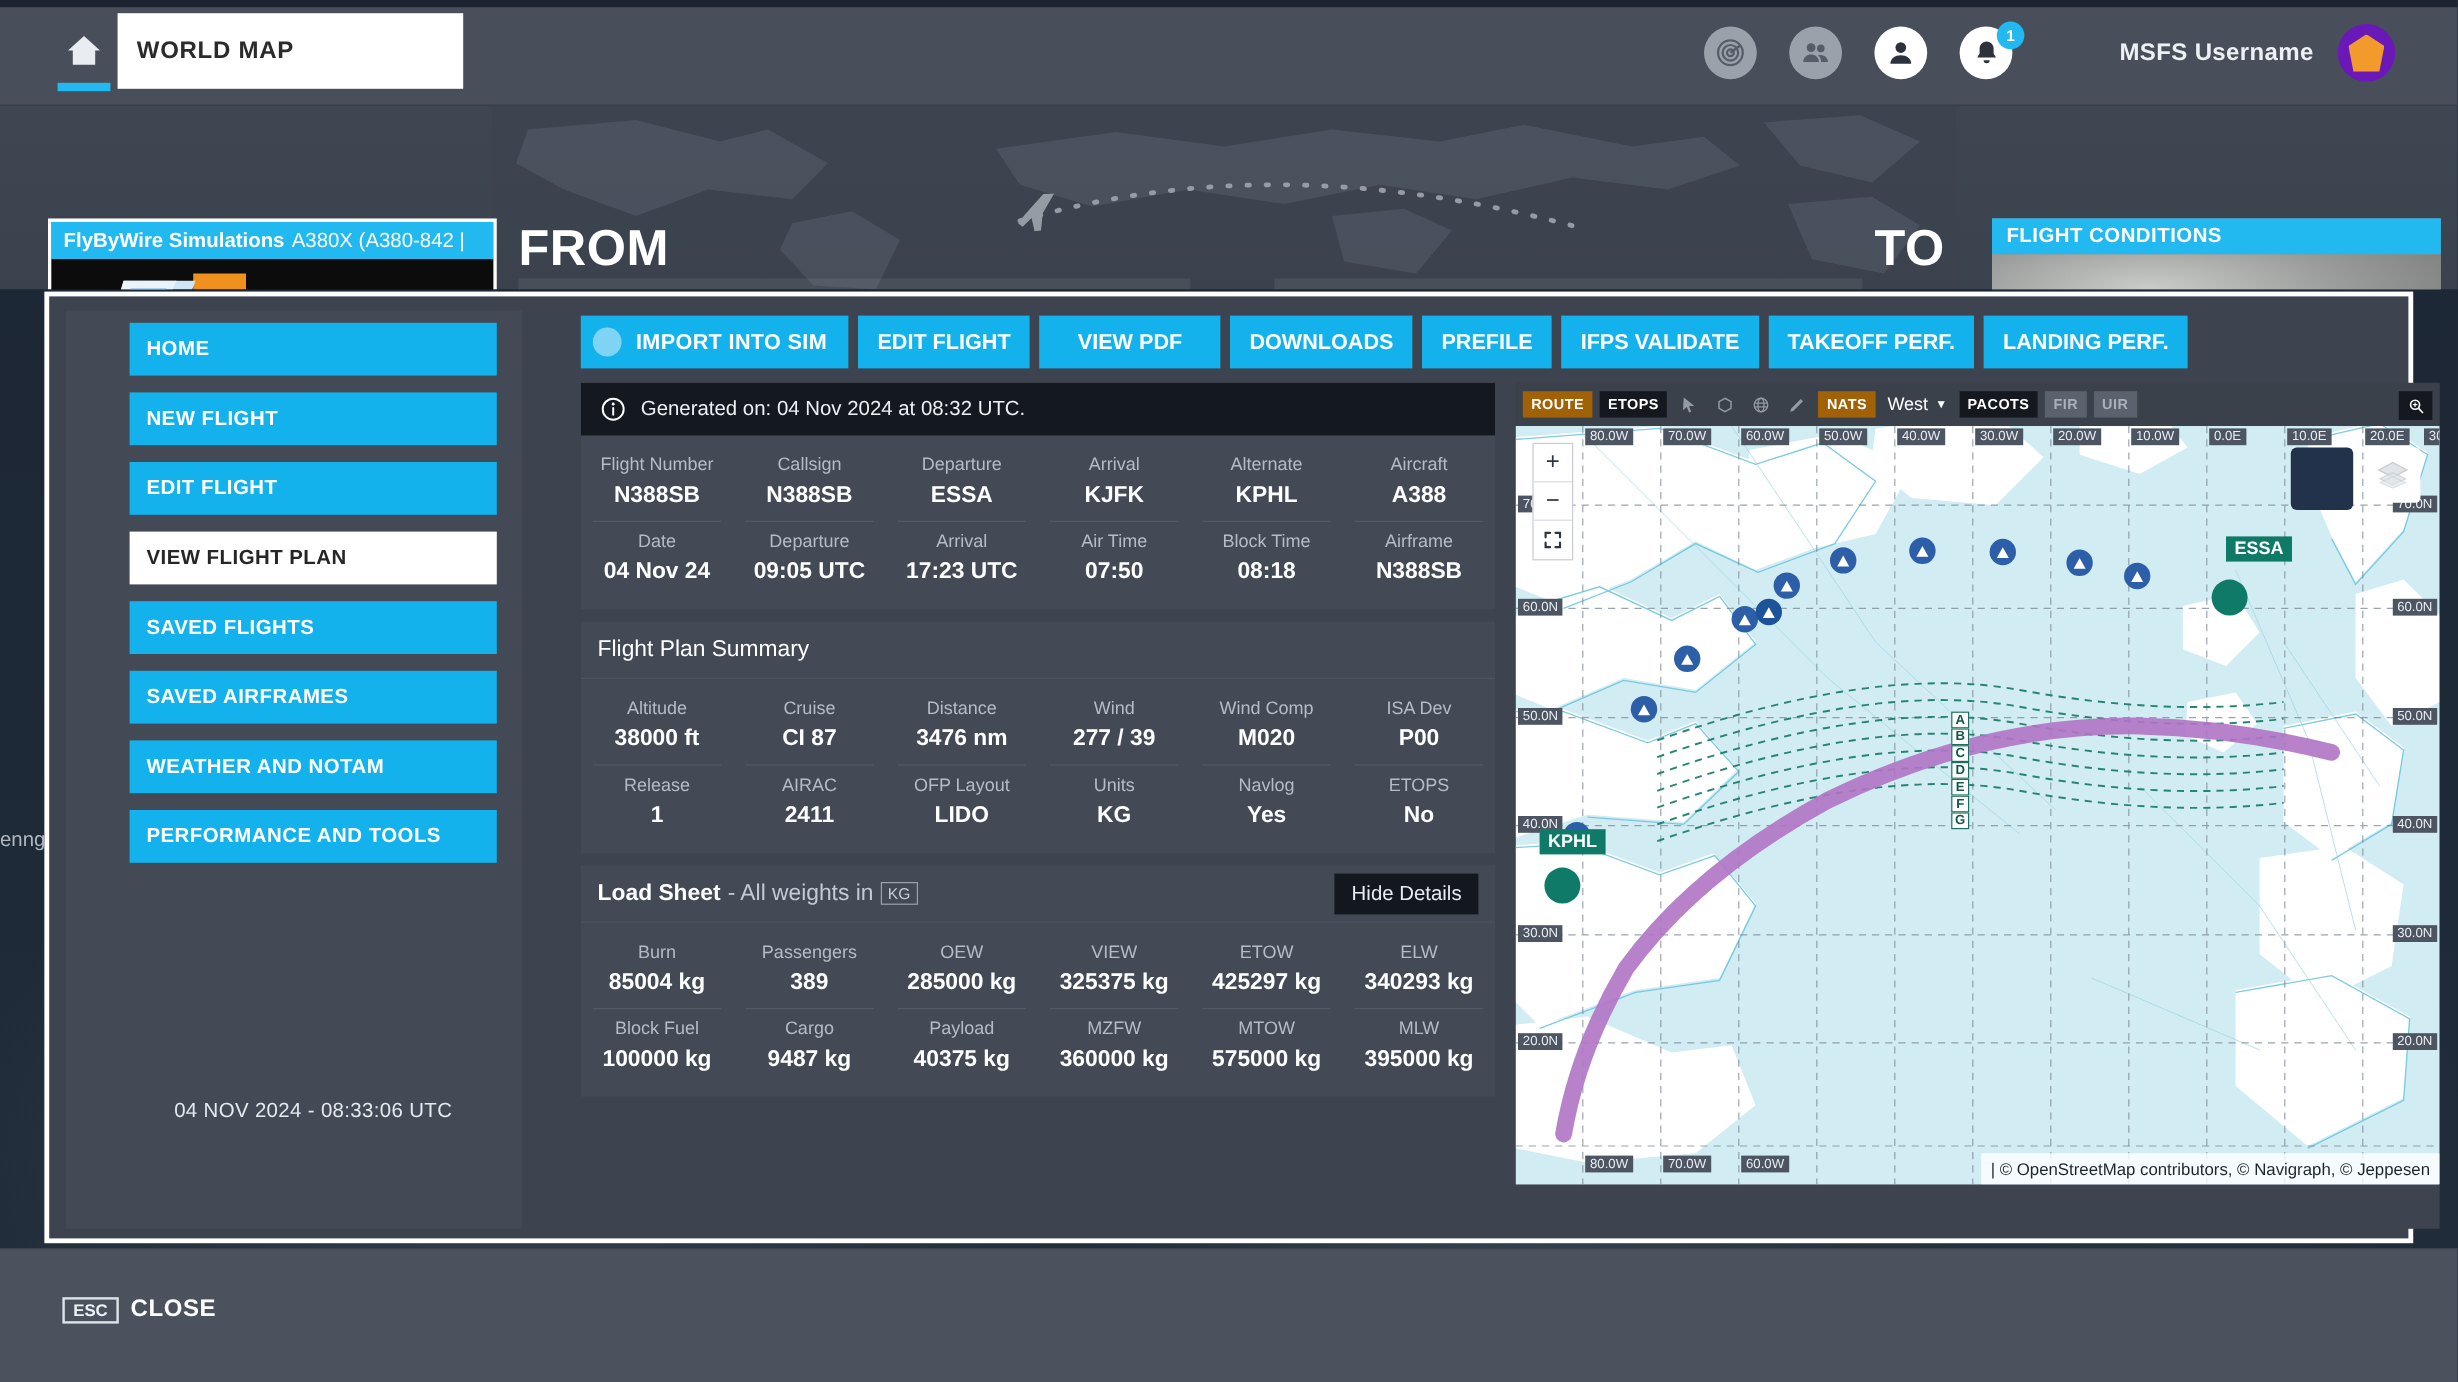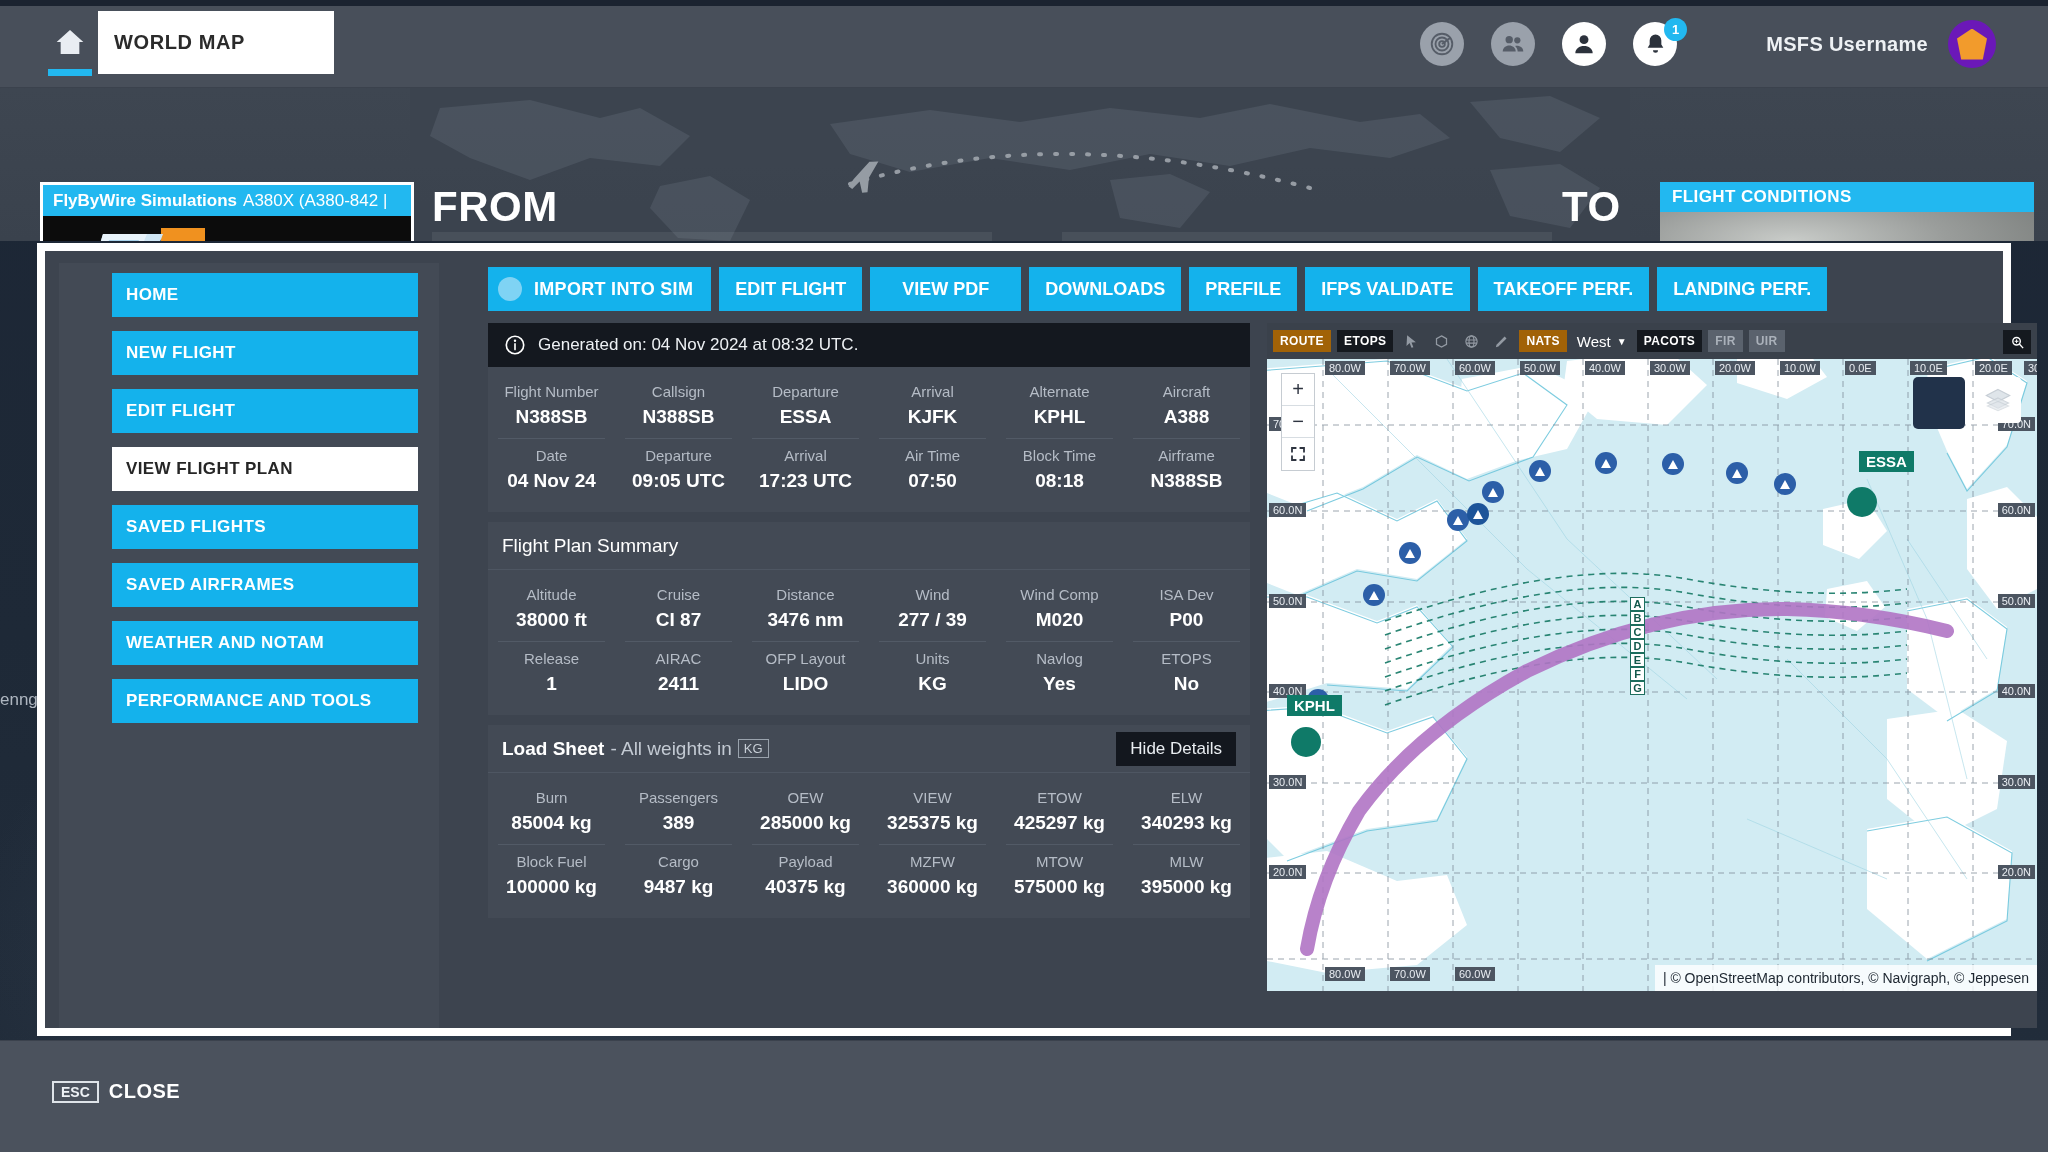--- a/index.html
+++ b/index.html
@@ -31,21 +31,21 @@
     background: #1b2330;
   }
   #home-icon-wrap {
     position: absolute; left: 46px; top: 26px; width: 48px; height: 46px;
     display: flex; flex-direction: column; align-items: center; justify-content: flex-start;
   }
   #home-underline {
     position: absolute; left: 48px; top: 69px; width: 44px; height: 7px; background: #22b8f0;
   }
   #worldmap-tab {
-    position: absolute; left: 98px; top: 11px; width: 236px; height: 63px;
+    position: absolute; left: 98px; top: 11px; width: 288px; height: 63px;
     background: #ffffff;
     display: flex; align-items: center;
   }
   #worldmap-tab span {
     margin-left: 16px; color: #2b2b2b; font-size: 20px; font-weight: bold; letter-spacing: .6px;
   }
 
   .hdr-icon {
     position: absolute; top: 22px; width: 44px; height: 44px; border-radius: 50%;
     display: flex; align-items: center; justify-content: center;
@@ -125,21 +125,21 @@
   }
   #fc-body {
     height: 96px;
     background: radial-gradient(ellipse at 35% 30%, #c9ccc9 0%, #9a9d9b 45%, #6e7270 100%);
     display:flex; align-items:center; justify-content:center;
   }
 
   
   #panel {
     position: absolute; left: 37px; top: 243px; width: 1974px; height: 793px;
-    background: #3d444f; border: 8px solid #ffffff;
+    background: #3d444f; border: 4px solid #ffffff;
   }
 
   
   #sidebar {
     position: absolute; left: 14px; top: 12px; width: 380px; height: 765px;
     background: #434a55;
   }
   .nav-item {
     position: absolute; left: 53px; width: 306px; height: 44px;
     background: #14b2ec; display: flex; align-items: center;
@@ -393,20 +393,21 @@
 
   <div id="sidebar">
     <div class="nav-item" style="top:10px">HOME</div>
     <div class="nav-item" style="top:68px">NEW FLIGHT</div>
     <div class="nav-item" style="top:126px">EDIT FLIGHT</div>
     <div class="nav-item active" style="top:184px">VIEW FLIGHT PLAN</div>
     <div class="nav-item" style="top:242px">SAVED FLIGHTS</div>
     <div class="nav-item" style="top:300px">SAVED AIRFRAMES</div>
     <div class="nav-item" style="top:358px">WEATHER AND NOTAM</div>
     <div class="nav-item" style="top:416px">PERFORMANCE AND TOOLS</div>
+    <div id="nav-footer">04 NOV 2024 - 08:33:06 UTC</div>
   </div>
 
   <div style="position:absolute; left:443px; top:14px; width:1550px; height:48px; display:flex; gap:8px; align-items:center;text-align:right;">
     <div style="background:#14b2ec;height:44px;display:flex;align-items:center;padding:0 18px 0 10px;gap:12px;">
       <span style="width:24px;height:24px;border-radius:50%;background:#7fd3f4;display:block;"></span>
       <span style="color:#fff;font-weight:bold;font-size:18px;letter-spacing:.3px;">IMPORT INTO SIM</span>
     </div>
     <div style="background:#14b2ec;height:44px;display:flex;align-items:center;padding:0 16px;color:#fff;font-weight:bold;font-size:18px;">EDIT FLIGHT</div>
     <div style="background:#14b2ec;height:44px;display:flex;align-items:center;padding:0 32px;color:#fff;font-weight:bold;font-size:18px;">VIEW PDF</div>
     <div style="background:#14b2ec;height:44px;display:flex;align-items:center;padding:0 16px;color:#fff;font-weight:bold;font-size:18px;">DOWNLOADS</div>

